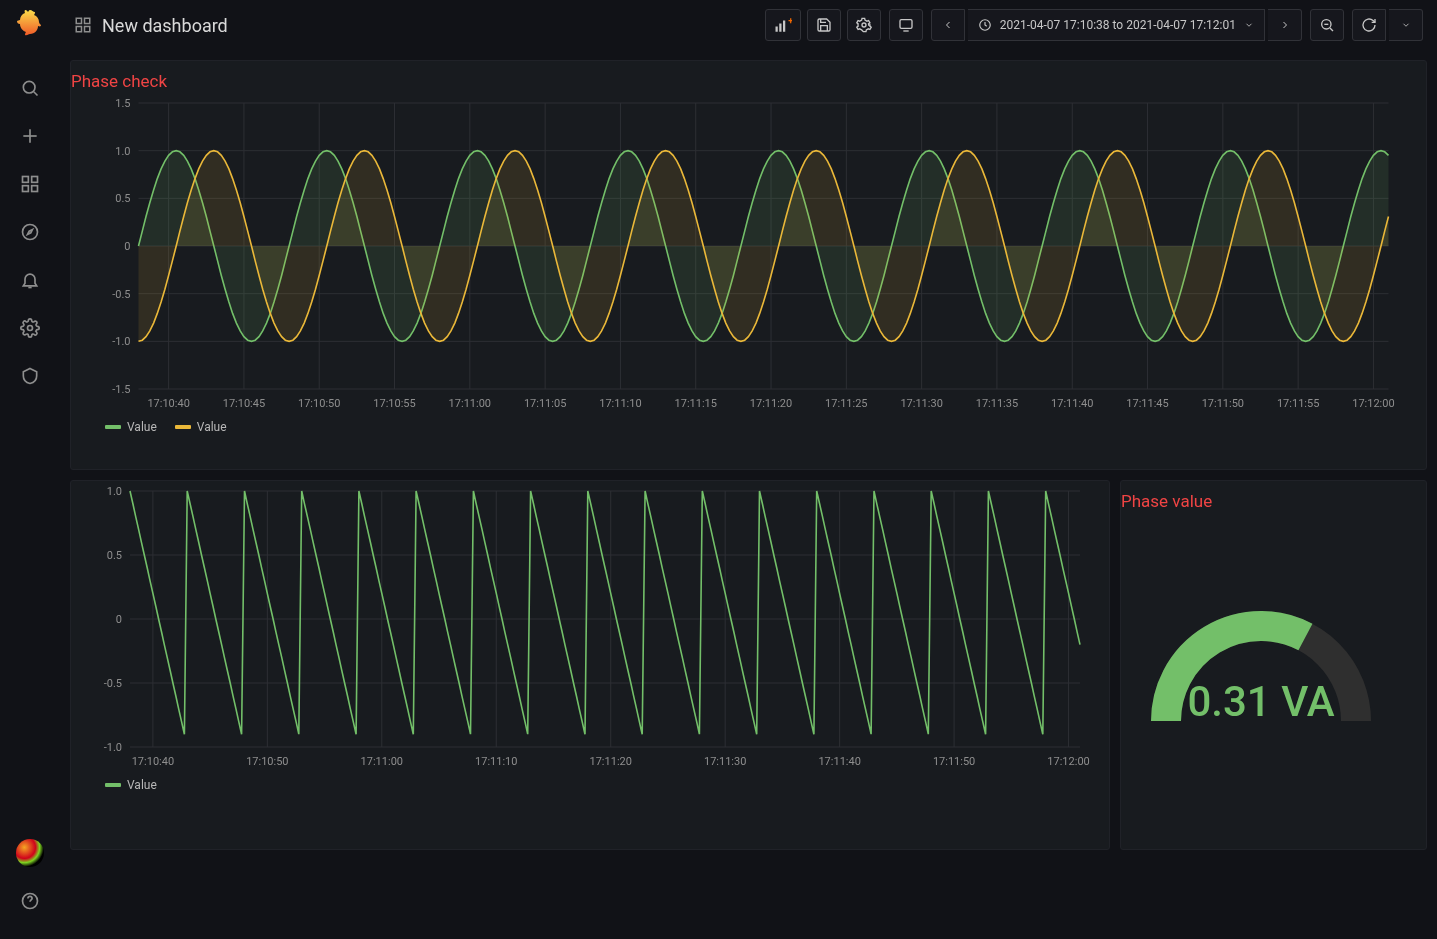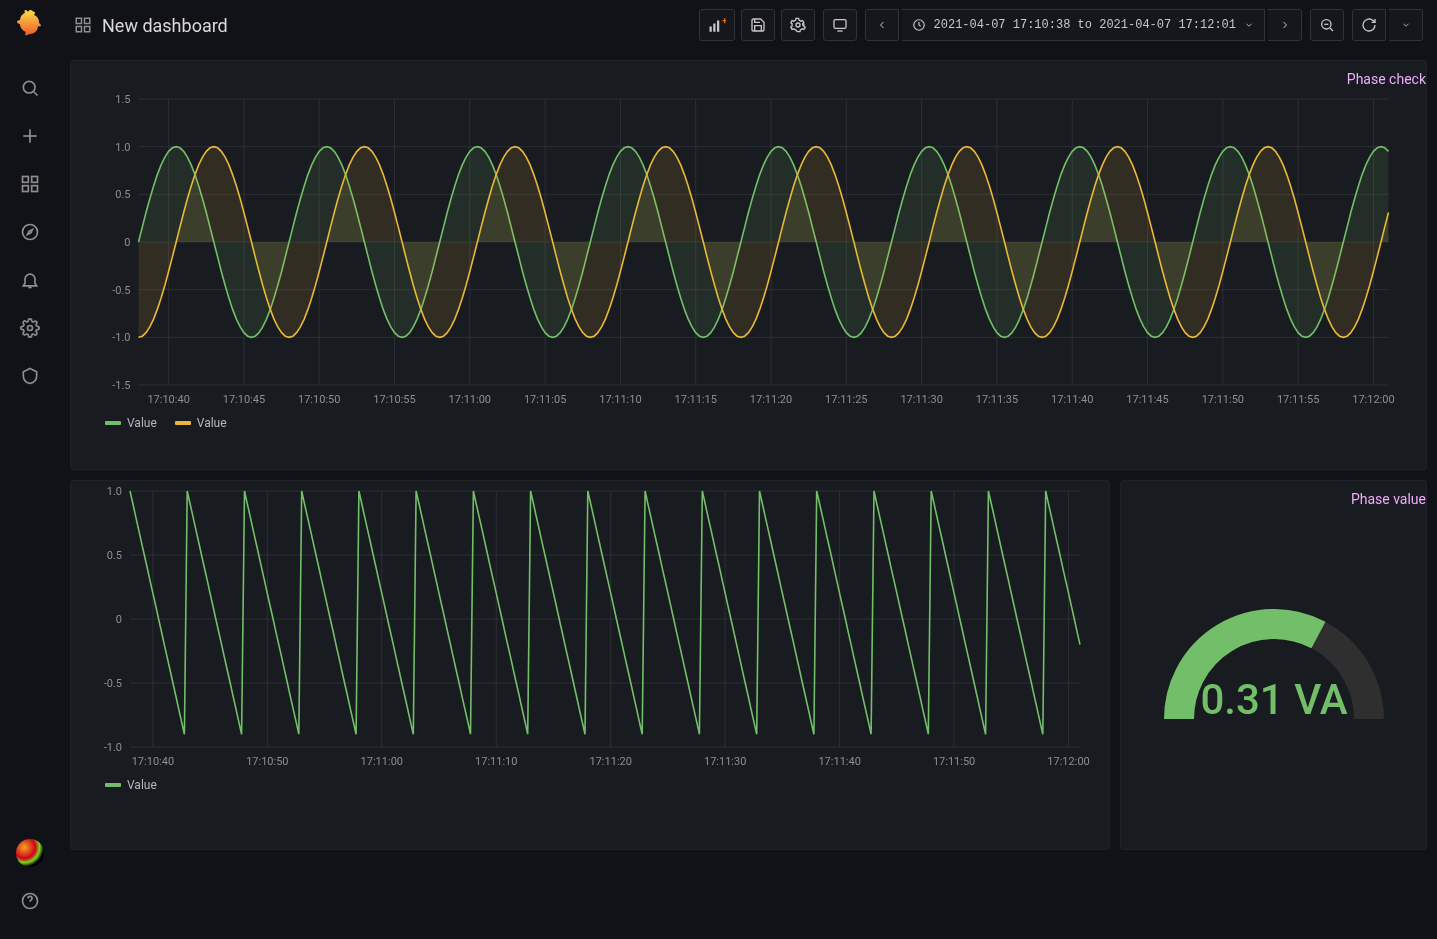--- a/index.html
+++ b/index.html
@@ -30,44 +30,44 @@
   }
   .topbar .title-area { display:flex; align-items:center; gap:10px; font-size:18px; color:#d9d9d9;}
   .topbar .spacer { flex:1; }
   .tb-btn {
     height:32px; min-width:34px; padding:0 8px;
     border:1px solid #313238; background:#16171d; color:#c7c7c7;
     border-radius:3px; display:flex; align-items:center; justify-content:center;
     cursor:pointer; font-size:12px;
   }
   .tb-group{ display:flex; gap:6px; align-items:center; }
-  .tb-time { gap:3px;font-family:Liberation Mono, monospace; }
+  .tb-time { gap:3px; }
   .tb-time .seg { border-radius:0; border-left-width:0;}
   .tb-time .seg:first-child{ border-top-left-radius:3px;border-bottom-left-radius:3px;border-left-width:1px;}
   .tb-time .seg:last-child{ border-top-right-radius:3px;border-bottom-right-radius:3px;}
   .time-label{ padding:0 10px; gap:8px; }
   
   .main {
     position:absolute; left:60px; right:0; top:50px; bottom:0;
     padding:10px; display:flex; flex-direction:column; gap:10px;
   }
   .row { display:flex; gap:10px; }
   .panel {
     background:#181b1f; border:1px solid #202228; border-radius:3px;
     display:flex; flex-direction:column;
   }
   .panel-title {
-    text-align:right; font-size:14px; color:#f0abfc; padding:10px 0 2px 0; font-weight:400;
+    text-align:left; font-size:17px; color:#ef4444; padding:10px 0 2px 0; font-weight:400;
   }
   .panel-body { flex:1; position:relative; padding:0 14px 10px 14px; }
   .legend { display:flex; gap:18px; padding:4px 0 6px 20px; font-size:12px; color:#b7b7b7;}
   .legend .item{display:flex; align-items:center; gap:6px;}
   .swatch { width:16px; height:4px; border-radius:1px;}
   
-  .gauge-wrap{ flex:1; display:flex; align-items:center; justify-content:center; padding:10px;}
+  .gauge-wrap{ flex:1; display:flex; align-items:center; justify-content:flex-start; padding:10px;}
   .gauge-val { font-size:42px; fill:#73bf69; font-weight:500; text-anchor:middle;}
   svg text { font-family:inherit; }
   .axis-tick { fill:#8e8e8e; font-size:11px;}
   .grid-line { stroke:#2d2f34; stroke-width:1;}
 </style>
 </head>
 <body>
 
 <div class="sidenav">
   <div class="logo">

